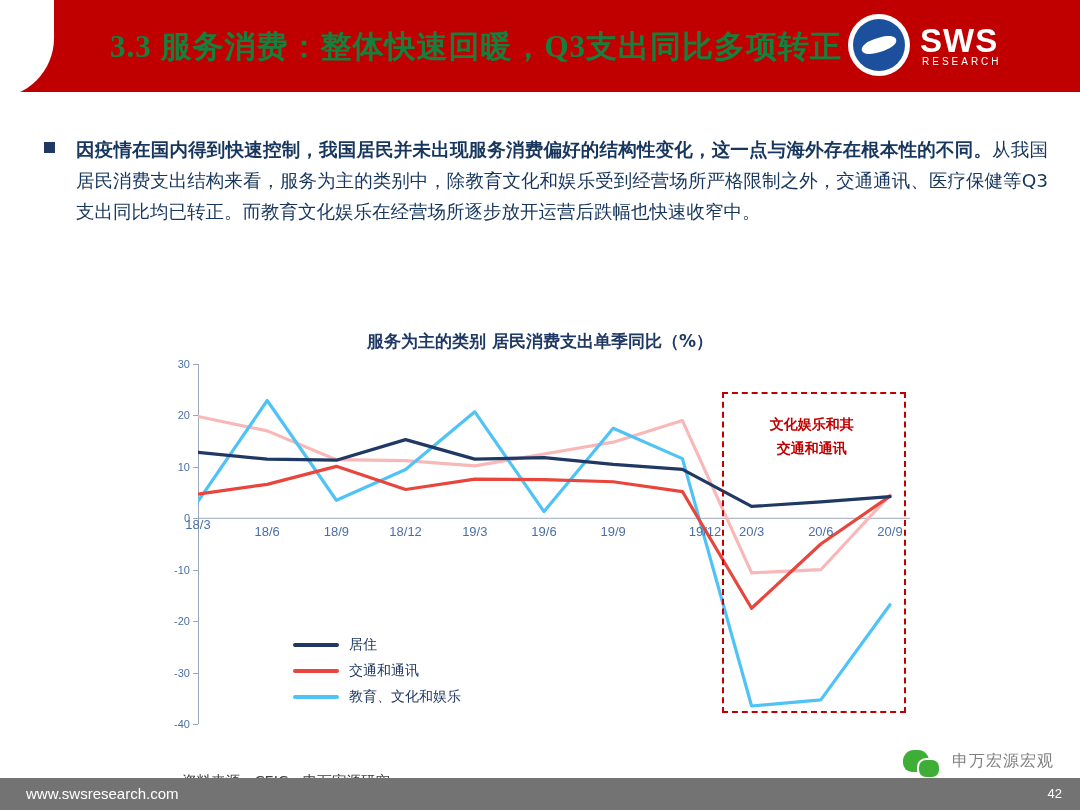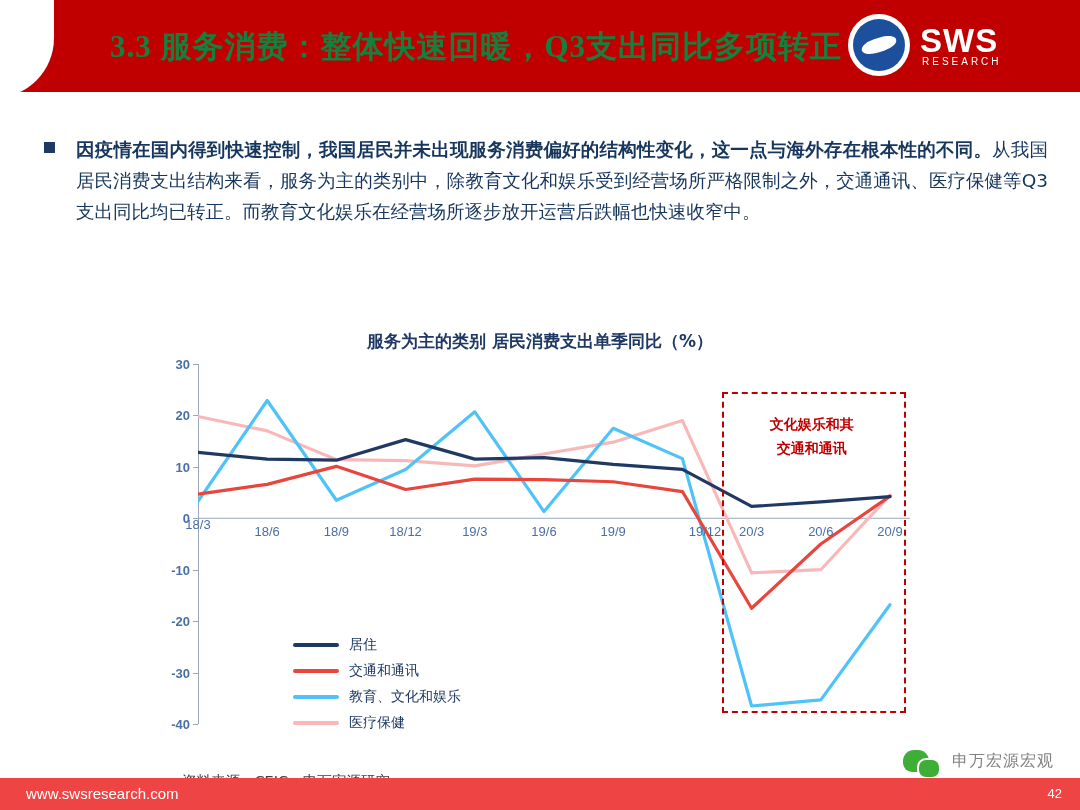--- a/index.html
+++ b/index.html
@@ -81,23 +81,22 @@
     font-family:"DejaVu Sans","Liberation Sans",sans-serif;
   }
   .plot{
     position:absolute;left:58px;top:34px;width:712px;height:360px;
   }
   .axis-y{
     position:absolute;left:0;top:0;width:1px;height:360px;background:#9aa7bd;
   }
   .ytick{
     position:absolute;right:100%;margin-right:8px;
-    font-size:13px;color:#4a6fa5;transform:translateY(-50%);
+    font-size:11px;color:#4a6fa5;transform:translateY(-50%);
     white-space:nowrap;
-    font-weight:bold;
   }
   .ytick-mark{
     position:absolute;left:-5px;width:5px;height:1px;background:#9aa7bd;
   }
   .xlabel{
     position:absolute;font-size:13px;color:#4a6fa5;
     transform:translateX(-50%);white-space:nowrap;
   }
   .annot-box{
     position:absolute;border:2px dashed #c00000;
@@ -121,21 +120,21 @@
     font-family:"DejaVu Sans","Liberation Sans",sans-serif;
   }
   .source{
     position:absolute;left:182px;top:772px;
     font-size:14.5px;color:#404040;
     font-family:"DejaVu Sans","Liberation Sans",sans-serif;
   }
   
   .footer{
     position:absolute;left:0;bottom:0;width:1080px;height:32px;
-    background:#ef4444;
+    background:#737373;
   }
   .footer-url{
     position:absolute;left:26px;top:7px;color:#ffffff;font-size:15px;
     font-family:"Liberation Sans",sans-serif;
   }
   .page-no{
     position:absolute;right:18px;top:8px;color:#ffffff;font-size:13px;
   }
   .wechat{
     position:absolute;right:26px;bottom:38px;
@@ -199,24 +198,20 @@
           <div class="legend-line" style="background: rgb(31, 56, 100);"></div>
           <div class="legend-label">居住</div>
         </div>
         <div class="legend-row">
           <div class="legend-line" style="background: rgb(232, 69, 60);"></div>
           <div class="legend-label">交通和通讯</div>
         </div>
         <div class="legend-row">
           <div class="legend-line" style="background: rgb(79, 195, 247);"></div>
           <div class="legend-label">教育、文化和娱乐</div>
-        </div>
-        <div class="legend-row">
-          <div class="legend-line" style="background: rgb(249, 184, 184);"></div>
-          <div class="legend-label">医疗保健</div>
         </div>
       </div>
   <div class="ytick" style="top: 0px;">30</div>
       <div class="ytick-mark" style="top: 0px;"></div>
       <div class="ytick" style="top: 51.4286px;">20</div>
       <div class="ytick-mark" style="top: 51.4286px;"></div>
       <div class="ytick" style="top: 102.857px;">10</div>
       <div class="ytick-mark" style="top: 102.857px;"></div>
       <div class="ytick" style="top: 154.286px;">0</div>
       <div class="ytick-mark" style="top: 154.286px;"></div>

